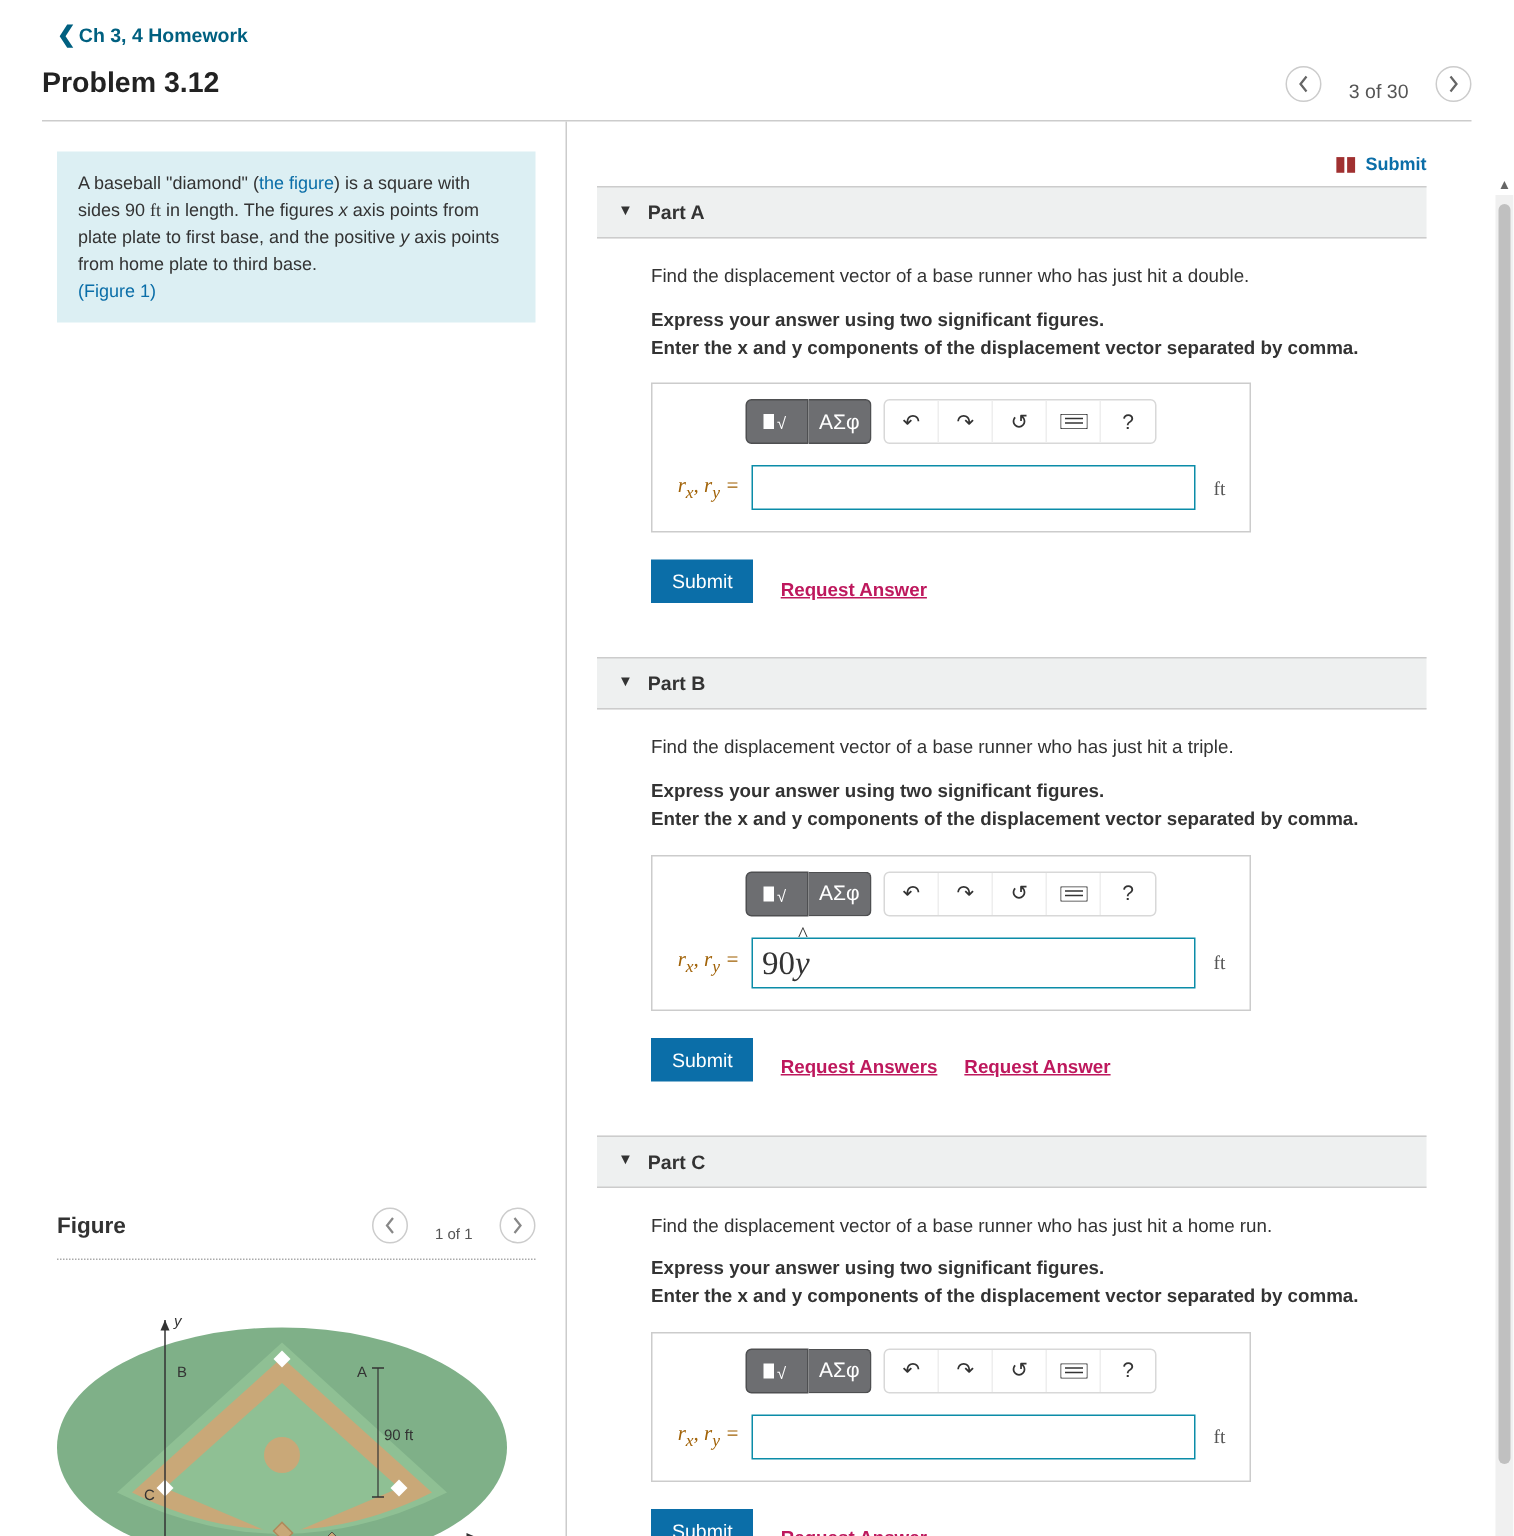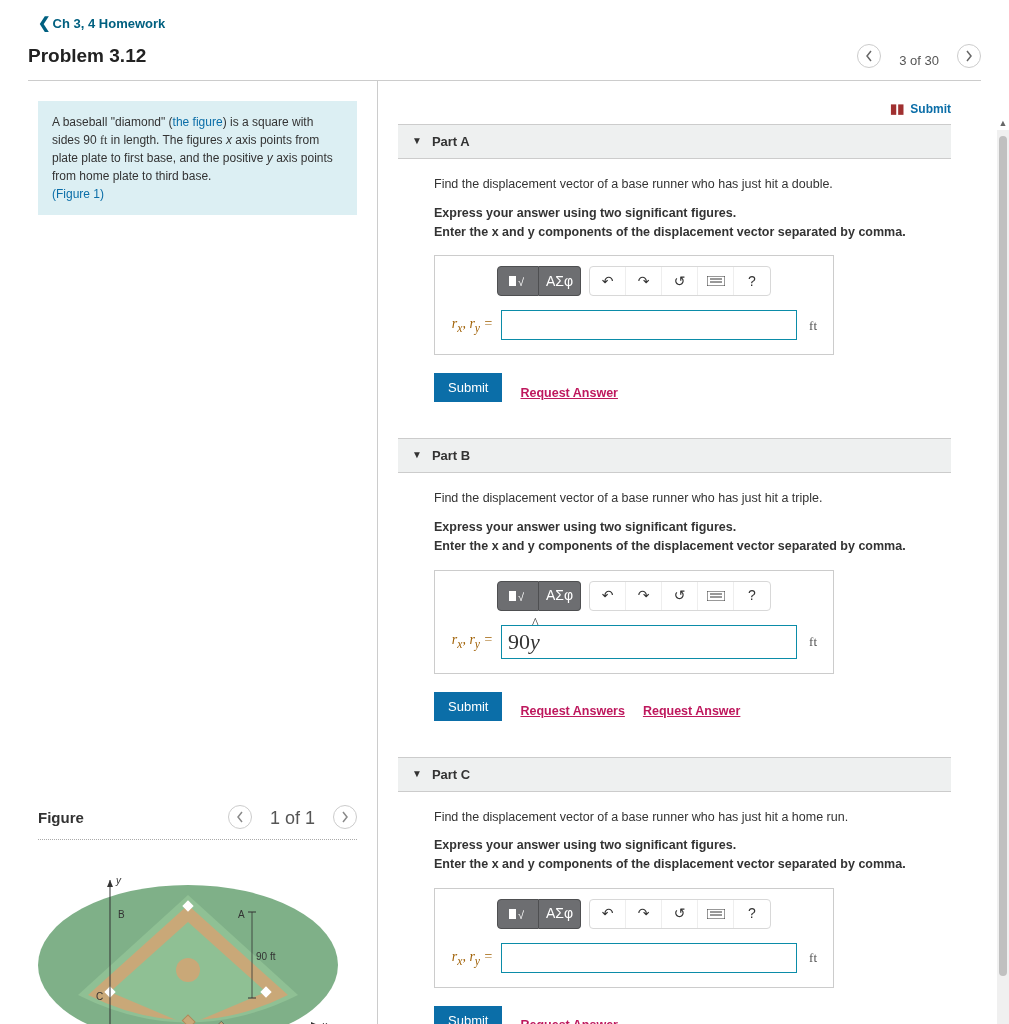--- a/index.html
+++ b/index.html
@@ -23,21 +23,21 @@
 
   .main { display: flex; margin-top: 0; }
   .left-col { width: 370px; padding: 20px 20px 0 30px; border-right: 1px solid #ccc; min-height: 960px; position: relative; }
   .right-col { flex: 1; padding: 8px 10px 0 20px; position: relative; }
 
   .desc-box { background: #dceff3; color: #333; font-size: 12px; line-height: 1.5; padding: 12px 14px; }
   .desc-box .fig-link { color: #0b6ea8; }
 
   .figure-hdr { display: flex; justify-content: space-between; align-items: center; margin-top: 590px; }
   .figure-hdr h3 { margin: 0; font-size: 15px; font-weight: bold; }
-  .figure-hdr .pager { font-size: 18px; }
+  .figure-hdr .pager { font-size: 10px; }
   .fig-border { border-top: 1px dotted #aaa; margin-top: 10px; padding-top: 10px; }
 
   .review { text-align: right; color: #0b6ea8; font-size: 12px; padding: 12px 40px 8px 0; cursor: pointer; display: flex; justify-content: flex-end; align-items: center; gap: 6px; font-weight: bold; }
 
   .part { margin: 0 40px 20px 0; }
   .part-hdr { background: #eef0f0; border-top: 1px solid #ccc; border-bottom: 1px solid #ccc; padding: 9px 14px; display: flex; align-items: center; gap: 10px; cursor: pointer; }
   .part-hdr .tri { color: #333; font-size: 10px; position: relative; top: -1px; }
   .part-hdr .lbl { font-weight: bold; font-size: 13px; color: #333; }
   .part-body { padding: 16px 0 16px 36px; font-size: 12.5px; color: #333; line-height: 1.5; }
   .part-body .prompt { margin-bottom: 10px; }

